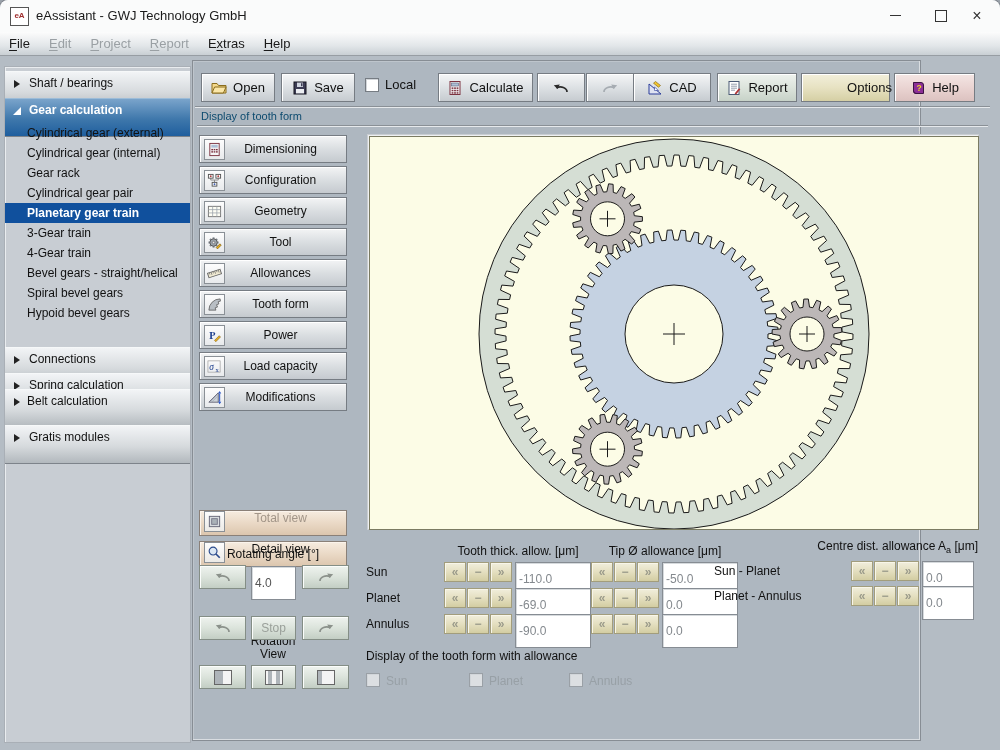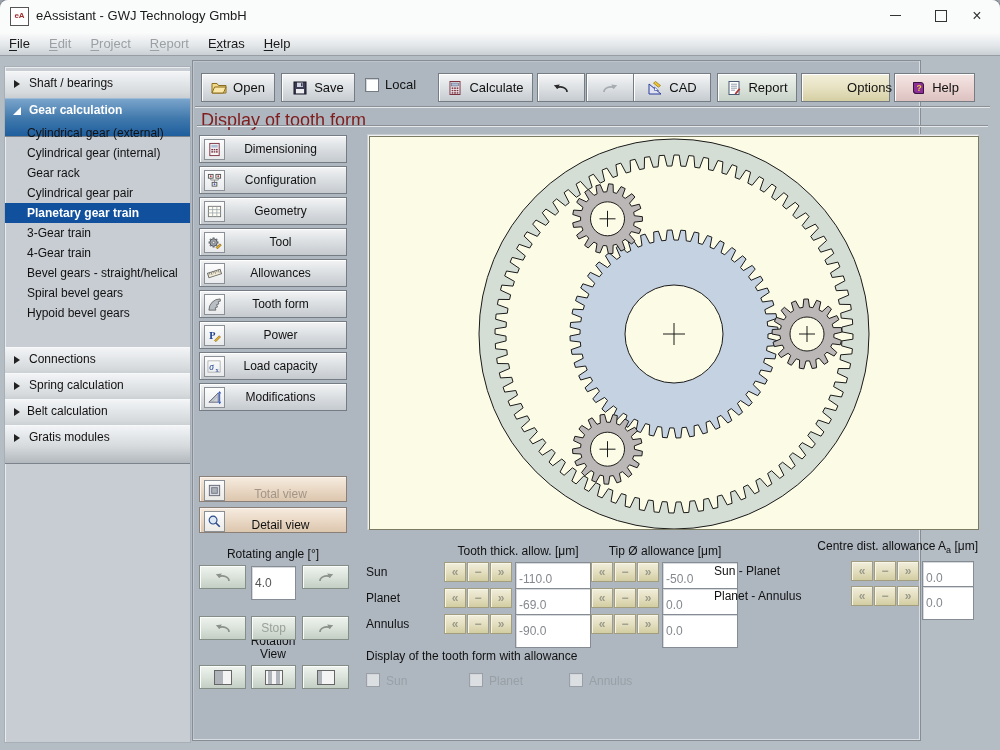--- a/index.html
+++ b/index.html
@@ -40,29 +40,29 @@
   .tbtn{position:absolute;top:12px;height:29px;background:linear-gradient(#f5f6f7,#dde1e4 50%,#c6cbd0);
         border:1px solid #767c83;box-shadow:inset 1px 1px 0 #fff;display:flex;align-items:center;justify-content:center;
         gap:6px;font-size:13px;color:#111;box-sizing:border-box;}
   .tbtn.green{background:linear-gradient(#eef2ee,#dce4dc 50%,#c7d2c8);}
   .tbtn.khaki{background:linear-gradient(#f2efdb,#e7e2c2 50%,#d5cfa4);gap:48px;}
   .tbtn.pink{background:linear-gradient(#f4e6e4,#ead4d2 50%,#dcc2c0);}
   .tbtn.disabled{color:#9aa0a6;}
   .checkbox{width:14px;height:14px;background:#fff;border:1px solid #767c83;box-shadow:inset 1px 1px 0 #d2d6da;box-sizing:border-box;}
   .checkbox.off2{background:#dcdfe2;border-color:#9aa0a6;}
   .groove{position:absolute;height:0;border-top:1px solid #8a9096;border-bottom:1px solid #e6e9ec;}
-  .sectitle{position:absolute;font-size:18px;color:#7f1d1d;}
+  .sectitle{position:absolute;font-size:11px;color:#0c4a6e;}
   
   .navbtn{position:absolute;left:6px;width:148px;height:28px;background:linear-gradient(#f3f4f5,#dadee1 50%,#c5cacf);
           border:1px solid #767c83;box-shadow:inset 1px 1px 0 #fff;display:flex;align-items:center;font-size:12px;color:#111;box-sizing:border-box;}
   .navico{width:21px;height:21px;margin-left:4px;background:linear-gradient(#fdfdfd,#e8eaec);border:1px solid #8a9096;
           display:flex;align-items:center;justify-content:center;box-sizing:border-box;}
   .navlbl{flex:1;text-align:center;margin-right:10px;}
   .tanbtn{position:absolute;left:6px;width:148px;height:26px;background:linear-gradient(#f6ece0,#ead9c6 50%,#dcc6ae);
-          border:1px solid #8a8078;box-shadow:inset 1px 1px 0 #fbf4ec;display:flex;align-items:flex-end;font-size:12px;color:#111;box-sizing:border-box;}
+          border:1px solid #8a8078;box-shadow:inset 1px 1px 0 #fbf4ec;display:flex;align-items:flex-start;font-size:12px;color:#111;box-sizing:border-box;margin-top:34px;}
   .tanbtn .navico{background:linear-gradient(#fdfdfd,#eceae6);}
   .tanbtn.disabled .navlbl{color:#a29588;}
   
   .canvas-outer{position:absolute;left:174px;top:73px;width:612px;height:396px;background:#eef0f2;
                 border:1px solid #c9cdd1;box-sizing:border-box;}
   .canvas-inner{position:absolute;left:1px;top:1px;width:608px;height:392px;border:1px solid #7b7b62;background:#fcfce6;}
   
   .sage{position:absolute;height:24px;background:linear-gradient(#eff3ef,#dbe3db 50%,#c3cec4);
         border:1px solid #848e86;box-shadow:inset 1px 1px 0 #fbfdfb;display:flex;align-items:center;justify-content:center;
         font-size:12px;color:#8b918b;box-sizing:border-box;}
@@ -126,21 +126,21 @@
     <div class="sitem" style="top:216px;">Spiral bevel gears</div>
     <div class="sitem" style="top:236px;">Hypoid bevel gears</div>
     <div class="shdr" style="top:280px;">
       <div class="tri-right"></div>
       <span>Connections</span>
     </div>
     <div class="shdr" style="top:306px;">
       <div class="tri-right"></div>
       <span>Spring calculation</span>
     </div>
-    <div class="shdr" style="top:332px;padding-left:22px;">
+    <div class="shdr" style="top:322px;padding-left:22px;">
       <div class="tri-right"></div>
       <span>Belt calculation</span>
     </div>
     <div class="shdr" style="top:358px;">
       <div class="tri-right"></div>
       <span>Gratis modules</span>
     </div>
   </div>
 
   <div class="mainpanel">

